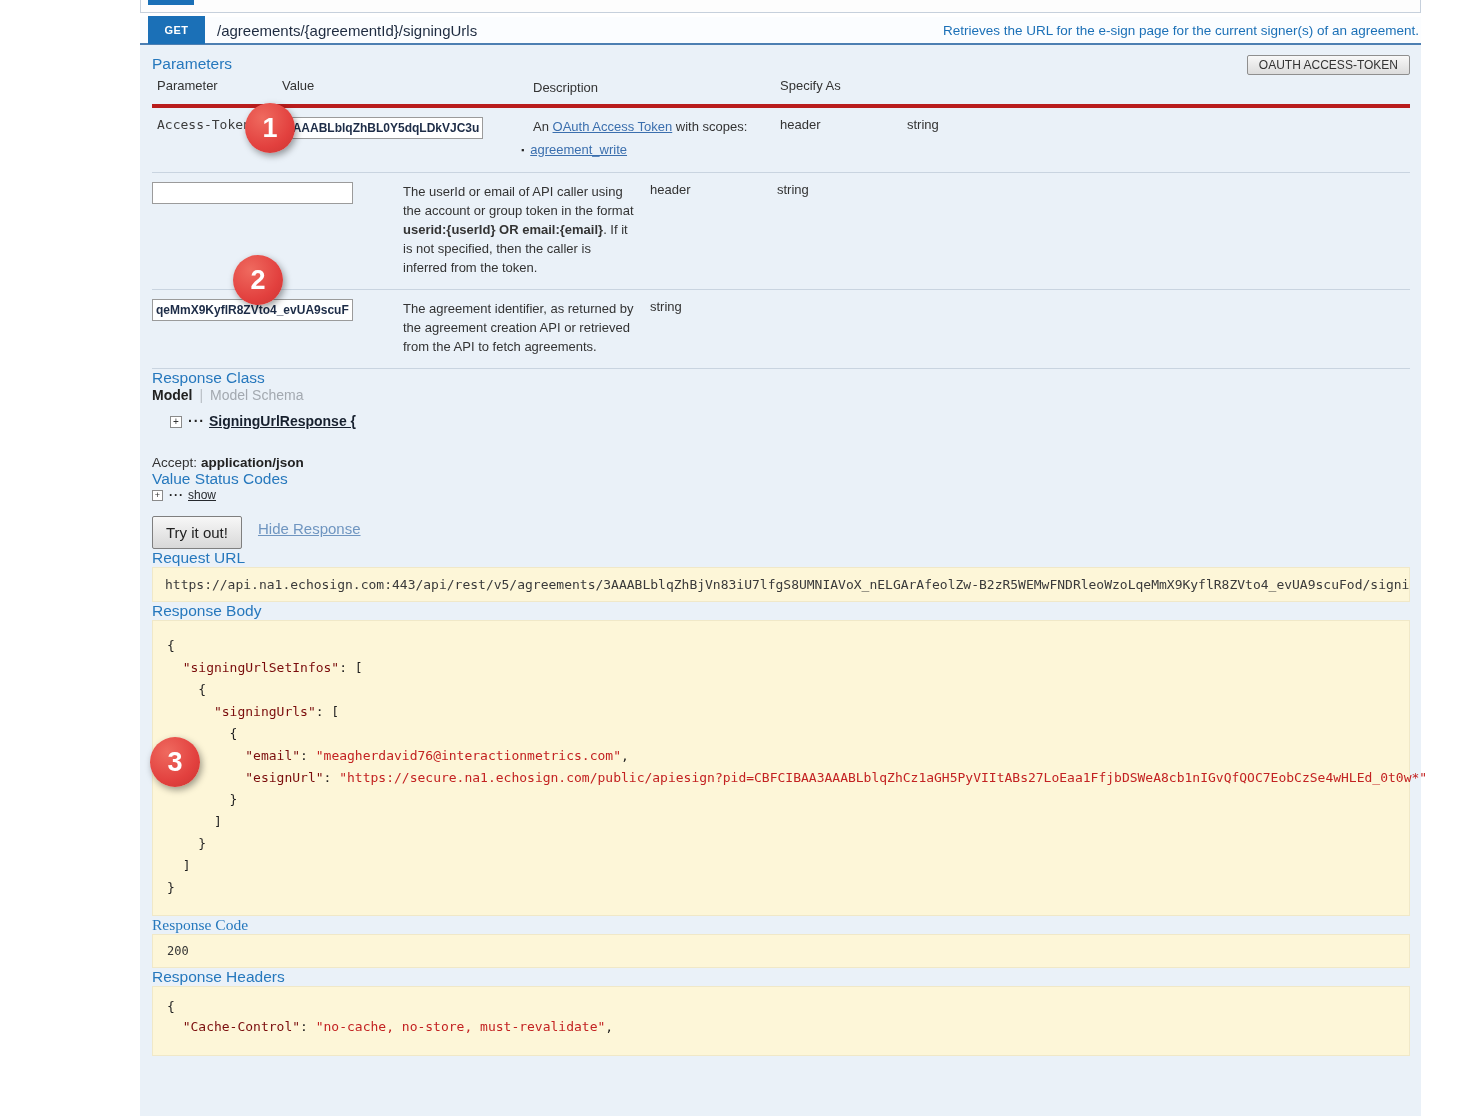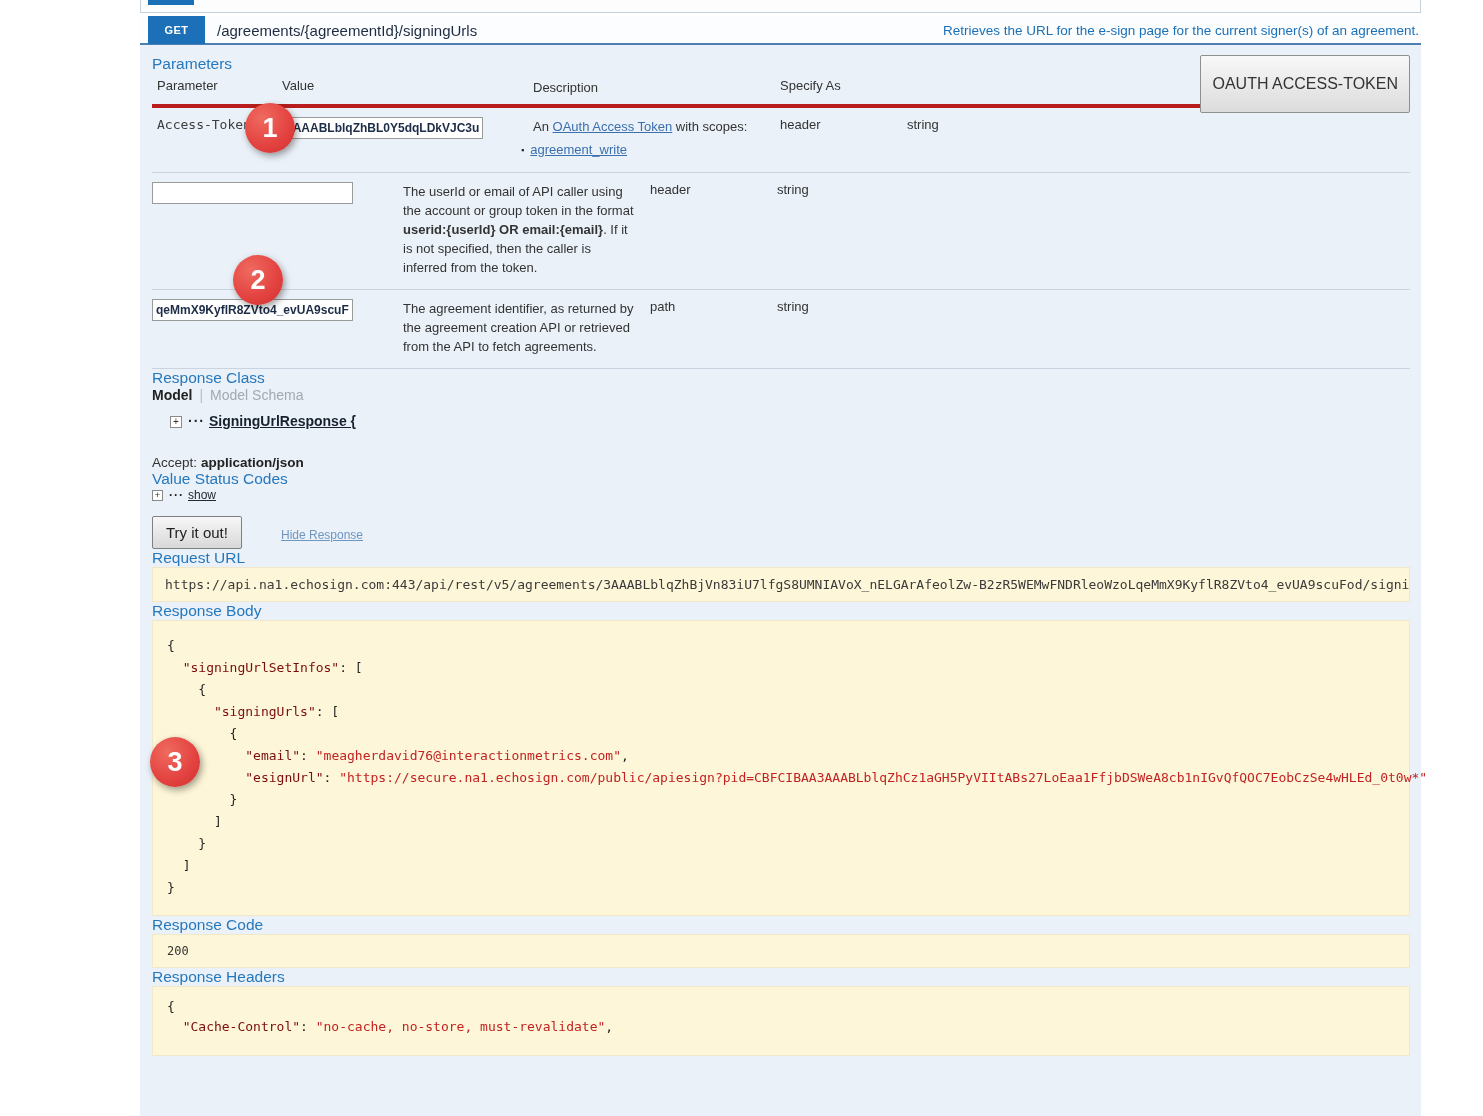--- a/index.html
+++ b/index.html
@@ -14,21 +14,21 @@
   .prev-strip { height:13px; background:#fdfdfd; border:1px solid #c6d0dc; border-top:none; position:relative; }
   .prev-badge { position:absolute; left:7px; top:0; width:46px; height:5px; background:#1b70b7; }
 
   .endpoint-block { margin-top:4px; }
   .endpoint-header { height:28px; background:#fbfdff; border-bottom:2px solid #4d7fb2; display:flex; align-items:center; position:relative; }
   .method-badge { margin-left:8px; width:57px; height:28px; background:#1b70b7; color:#fff; font-size:11px; font-weight:bold; display:flex; align-items:center; justify-content:center; letter-spacing:.5px; }
   .endpoint-path { margin-left:12px; font-size:15px; color:#1e2b40; text-decoration:none; }
   .endpoint-summary { position:absolute; right:2px; font-size:13.5px; color:#1b70b7; }
 
   .endpoint-body { background:#eaf1f8; padding:10px 11px 30px 12px; min-height:1075px; position:relative; }
-  .oauth-btn { position:absolute; top:10px; right:11px; background:linear-gradient(#f8f8f8,#dcdcdc); border:1px solid #8f8f8f; color:#333; font-size:16px; padding:19px 11px; border-radius:2px; cursor:pointer; }
+  .oauth-btn { position:absolute; top:10px; right:11px; background:linear-gradient(#f8f8f8,#dcdcdc); border:1px solid #8f8f8f; color:#333; font-size:12px; padding:2px 11px; border-radius:2px; cursor:pointer; }
 
   h2.section { color:#2678bd; font-size:15.5px; font-weight:normal; margin:0; }
   .h-params { margin:14px 0 8px 0; }
 
   
   .tbl-header { display:flex; font-size:13px; color:#333; padding:5px 0 7px; border-bottom:4px solid #b91c1c; }
   .tbl-row { display:flex; padding:9px 0 12px; border-bottom:1px solid #c9d4e0; font-size:13px; color:#333; }
   .col-param { width:130px; padding-left:5px; }
   .col-value { width:251px; }
   .col-desc  { width:247px; line-height:19px; padding-right:12px; }
@@ -55,35 +55,35 @@
   .accept-value { font-weight:bold; color:#222; margin-left:4px; }
 
   
   .h-errors { margin:20px 0 4px 0; }
   .show-line { font-size:12px; }
   .show-line .plusbox { width:11px; height:11px; font-size:9px; line-height:9px; }
   .show-line .dots { font-size:12px; }
   .show-link { color:#26292e; text-decoration:underline; cursor:pointer; font-size:12px; }
 
   
-  .action-row { margin-top:14px; display:flex; align-items:center;gap:23px; }
+  .action-row { margin-top:14px; display:flex; align-items:flex-start; }
   .try-btn { background:linear-gradient(#f7f7f7,#d8d8d8); border:1px solid #7f7f7f; color:#222; font-size:15px; padding:7px 13px; border-radius:2px; cursor:pointer; font-family:"Liberation Sans", sans-serif; }
-  .hide-link { margin:4px 12px 0 16px; font-size:12px; color:#6f95c0; text-decoration:underline; cursor:pointer; }
+  .hide-link { margin:4px 12px 0 16px; font-size:15px; color:#6f95c0; text-decoration:underline; cursor:pointer; }
 
   
   .h-requrl { margin:22px 0 9px 0; }
   .code-box { background:#fdf6d8; border:1px solid #f0e8c8; font-family:"DejaVu Sans Mono", monospace; color:#222; }
   .url-box { padding:9px 12px; font-size:13px; white-space:nowrap; overflow:hidden; color:#3a3a3a; }
   .h-respbody { margin:22px 0 9px 0; }
   .json-box { padding:14px 14px 16px; font-size:13px; line-height:22px; }
   .code-line { white-space:pre; }
   .tok-plain { color:#1f1f1f; }
   .tok-key { color:#7a0c0c; }
   .tok-str { color:#c32222; }
-  .h-respcode { margin:22px 0 9px 0; }
+  .h-respcode { margin:22px 0 9px 0;font-family:Liberation Serif, serif; }
   .respcode-box { padding:9px 14px; font-size:12px; color:#333; }
   .h-respheaders { margin:22px 0 9px 0; }
   .headers-box { padding:10px 14px; font-size:13px; line-height:20px; height:70px; }
 
   
   .marker { position:absolute; width:50px; height:50px; border-radius:50%;
     background:radial-gradient(circle at 35% 30%, #ef6a5f, #e2403e 62%, #c93431);
     color:#fff; font-size:27px; font-weight:bold; display:flex; align-items:center; justify-content:center;
     box-shadow:2px 3px 7px rgba(0,0,0,.38); z-index:5; }
 </style>
@@ -132,21 +132,20 @@
         <div class="col-desc">
           <span>The userId or email of API caller using the account or group token in the format </span><span class="bold">userid:{userId} OR email:{email}</span><span>. If it is not specified, then the caller is inferred from the token.</span>
         </div>
         <div class="col-spec">header</div>
         <div class="col-type">string</div>
       </div>
 
       <div class="tbl-row">
         <div class="col-value"><input class="param-input" value="qeMmX9KyflR8ZVto4_evUA9scuFod" style=""></div>
         <div class="col-desc">The agreement identifier, as returned by the agreement creation API or retrieved from the API to fetch agreements.</div>
-        <div class="col-spec">path</div>
         <div class="col-type">string</div>
       </div>
 
       <h2 class="section h-respclass">Response Class</h2>
       <div class="tabs">
         <span class="tab-active">Model</span><span class="tab-div">|</span><span class="tab-inactive">Model Schema</span>
       </div>
       <div class="tree-line">
         <span class="plusbox">+</span><span class="dots">···</span><a class="model-link">SigningUrlResponse {</a>
       </div>

